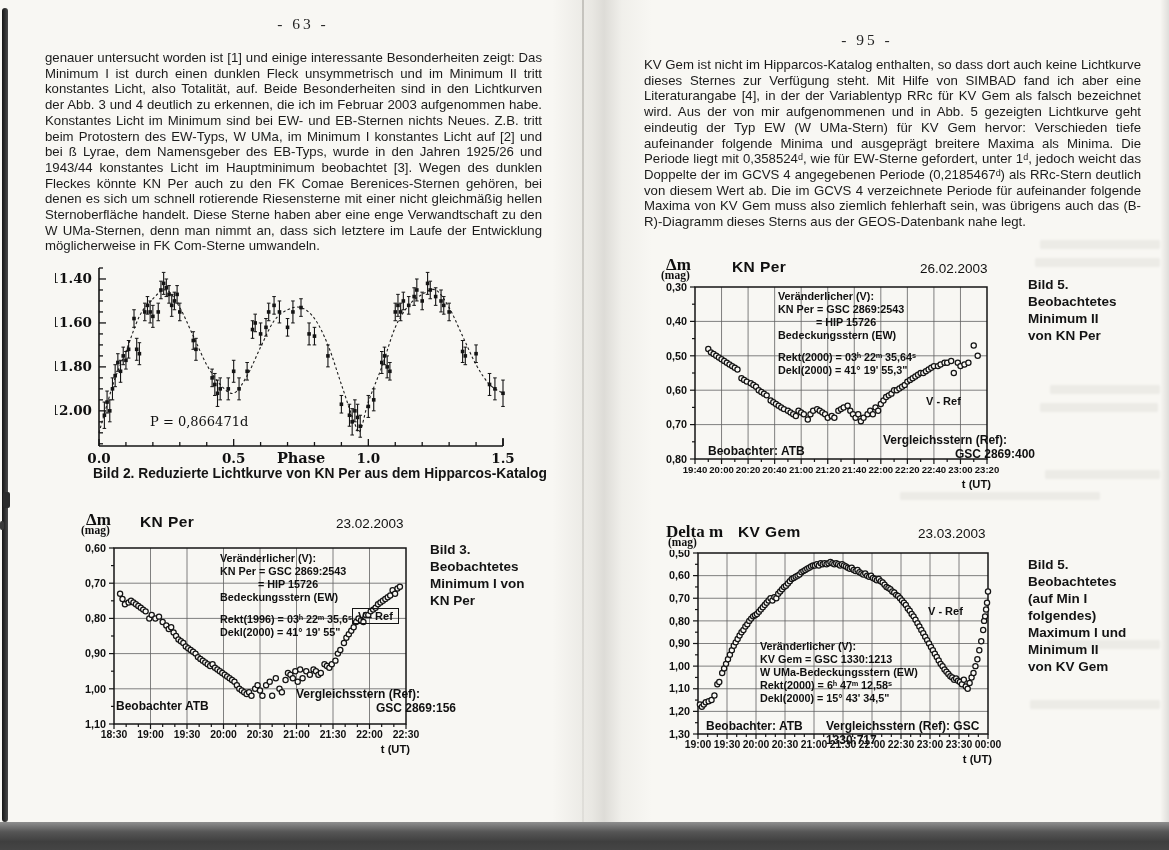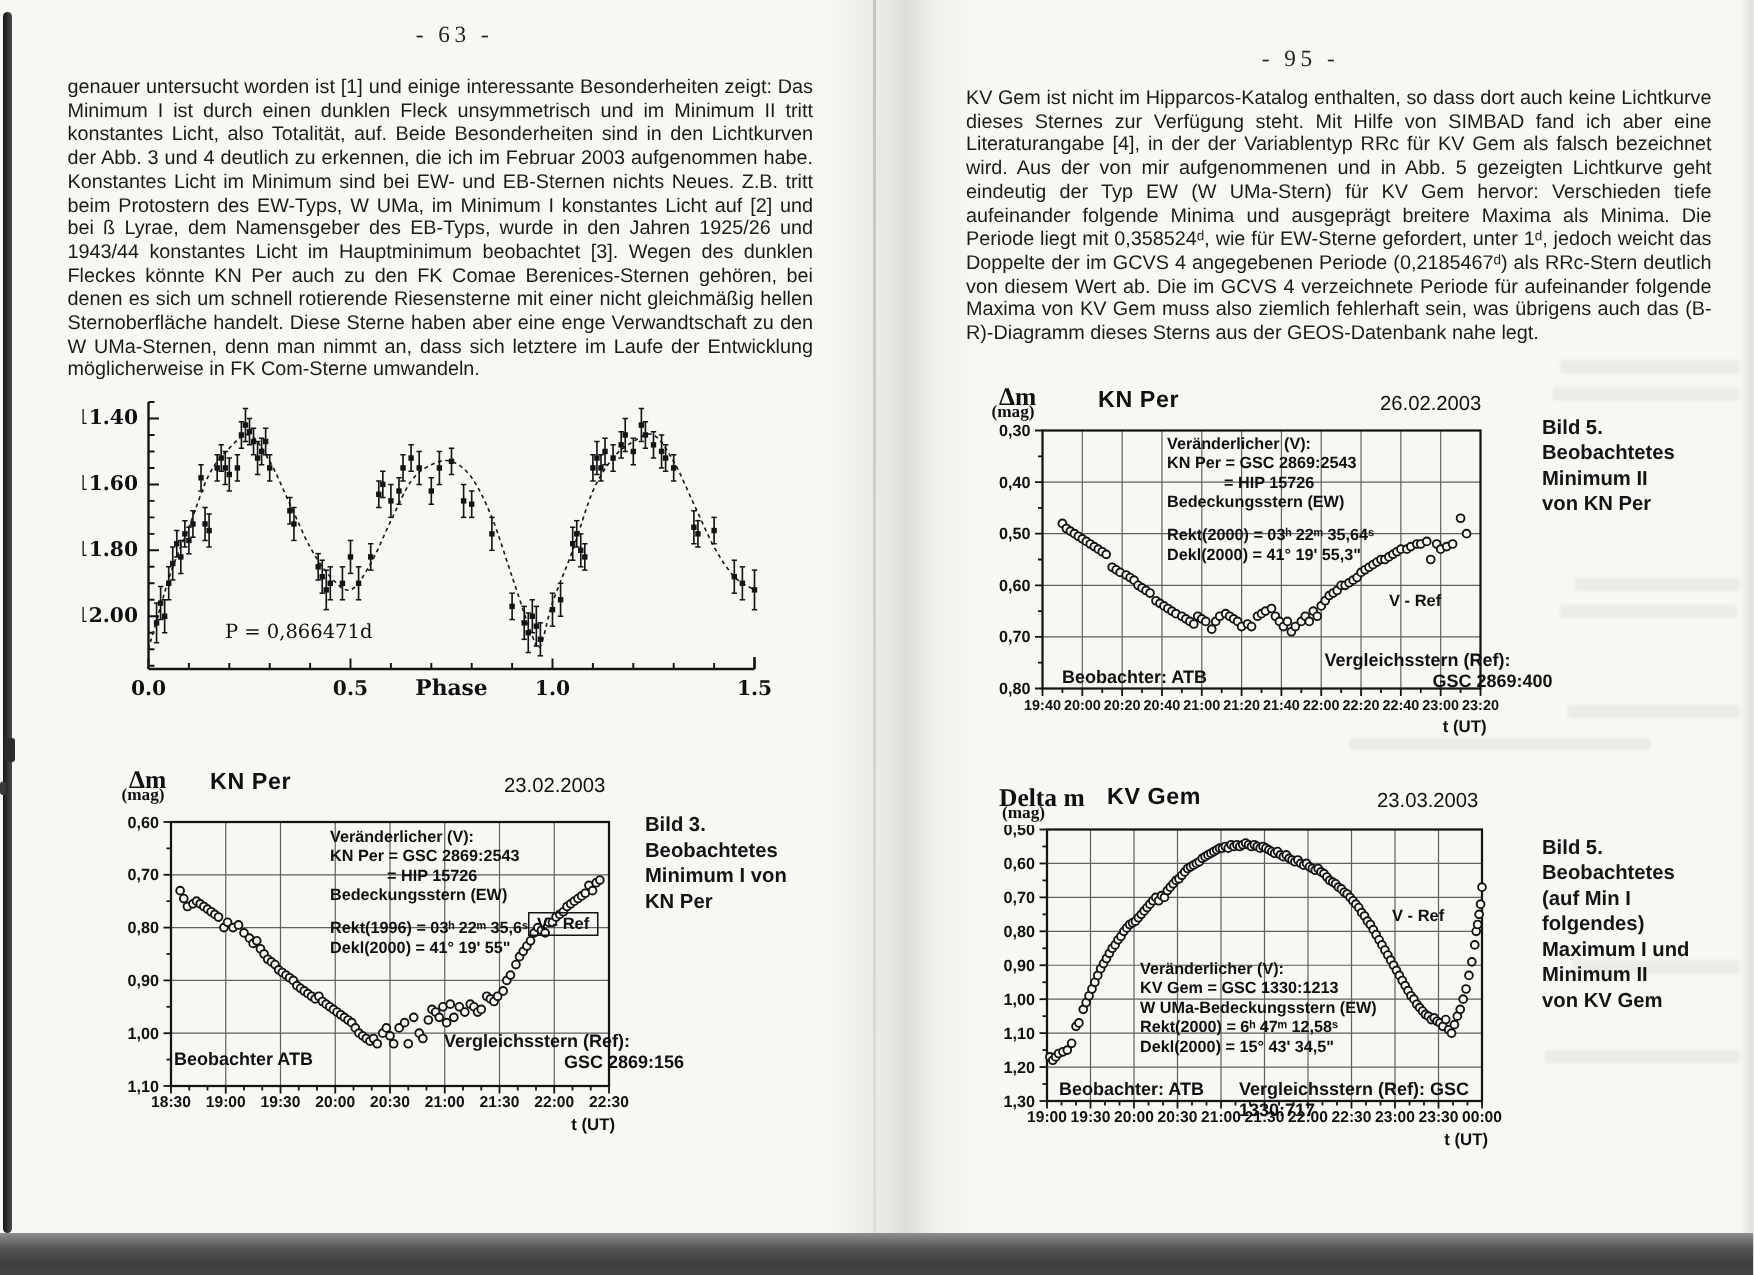--- a/index.html
+++ b/index.html
@@ -445,20 +445,21 @@
         <line x1="438.12" y1="121.87654320987662" x2="441.72" y2="121.87654320987662" stroke="#141414" stroke-width="1"></line>
         <line x1="438.12" y1="143.8518518518519" x2="441.72" y2="143.8518518518519" stroke="#141414" stroke-width="1"></line>
         <rect x="438.12" y="131.06419753086425" width="3.6" height="3.6" fill="#141414"></rect>
         <line x1="448" y1="124.07407407407406" x2="448" y2="150.4444444444444" stroke="#141414" stroke-width="1.1"></line>
         <line x1="446.2" y1="124.07407407407406" x2="449.8" y2="124.07407407407406" stroke="#141414" stroke-width="1"></line>
         <line x1="446.2" y1="150.4444444444444" x2="449.8" y2="150.4444444444444" stroke="#141414" stroke-width="1"></line>
         <rect x="446.2" y="135.45925925925923" width="3.6" height="3.6" fill="#141414"></rect>
       </svg>
     <div class="hipannot">P = 0,866471d</div>
   </div>
+  <div class="b2caption">Bild 2. Reduzierte Lichtkurve von KN Per aus dem Hipparcos-Katalog</div>
 
   <div class="gchart" style="left:78px;top:508px;width:362px;height:260px">
     <div class="yl1">Δm</div>
     <div class="yl2">(mag)</div>
     <div class="gtitle" style="left:62px">KN Per</div>
     <div class="gdate" style="left:258px">23.02.2003</div>
     <svg class="plot" id="svg-bild3" width="362" height="224" style="top:34px">
         <line x1="72.5" y1="6" x2="72.5" y2="182" stroke="#616161" stroke-width="0.8"></line>
         <line x1="109" y1="6" x2="109" y2="182" stroke="#616161" stroke-width="0.8"></line>
         <line x1="145.5" y1="6" x2="145.5" y2="182" stroke="#616161" stroke-width="0.8"></line>

